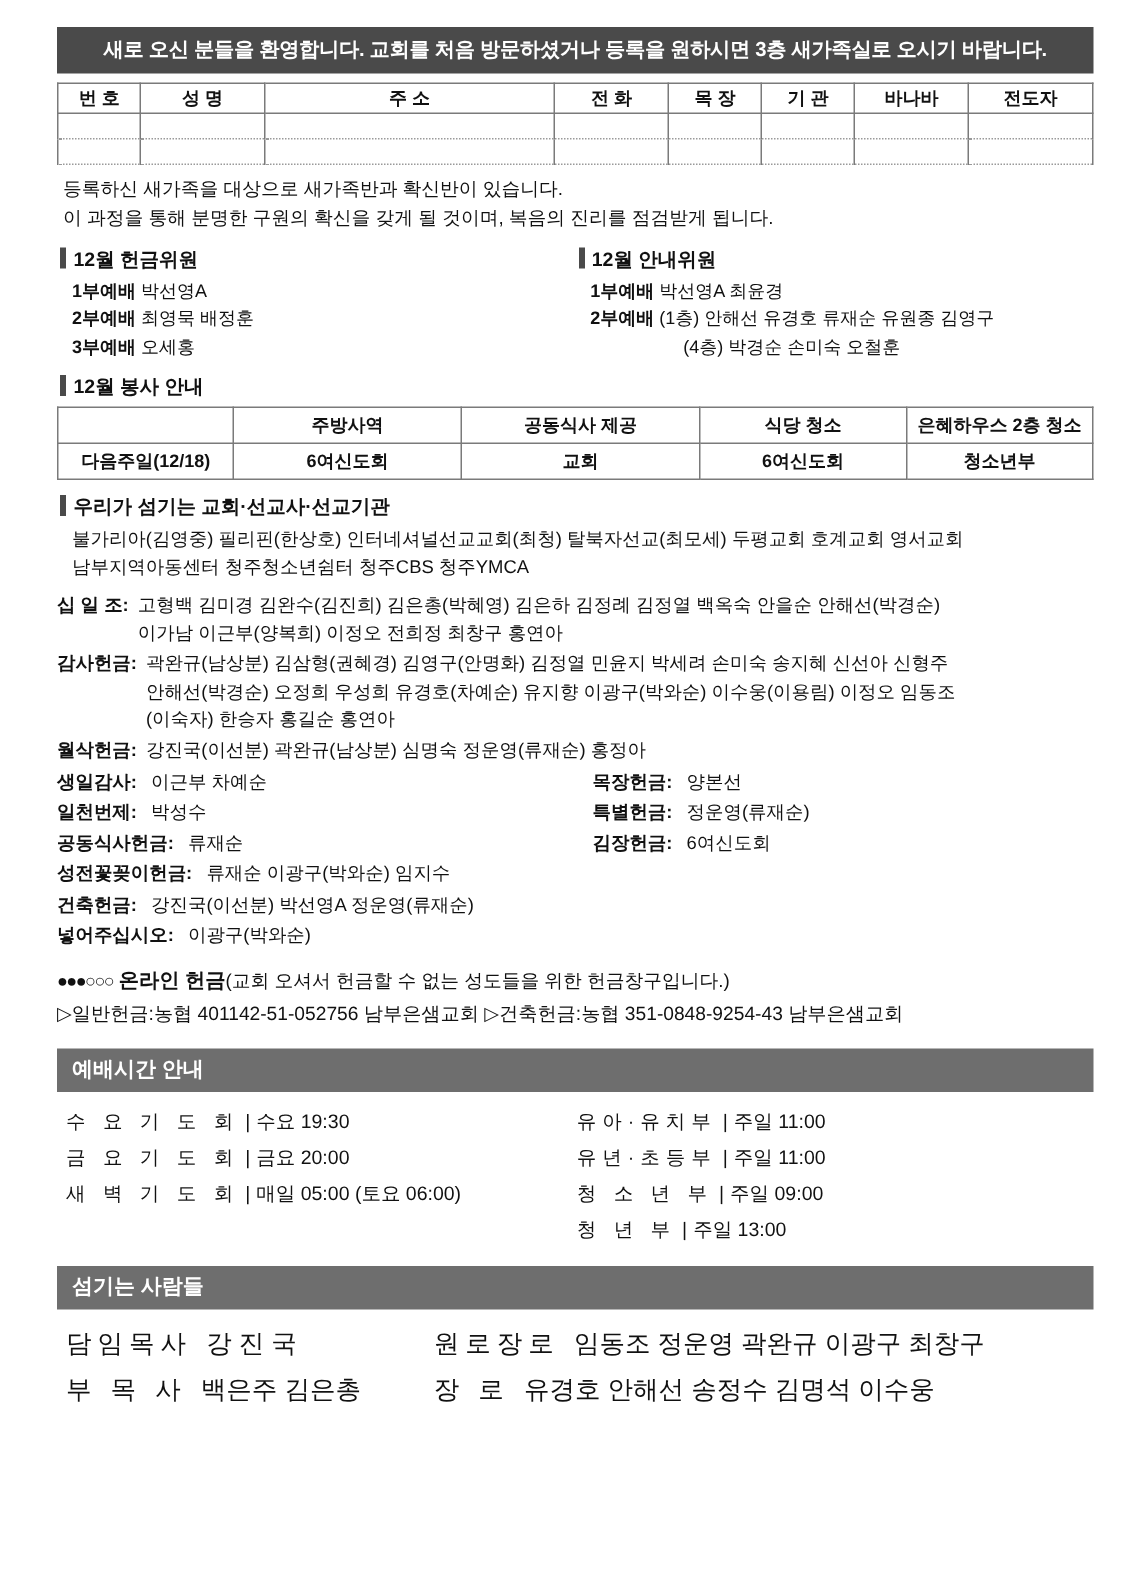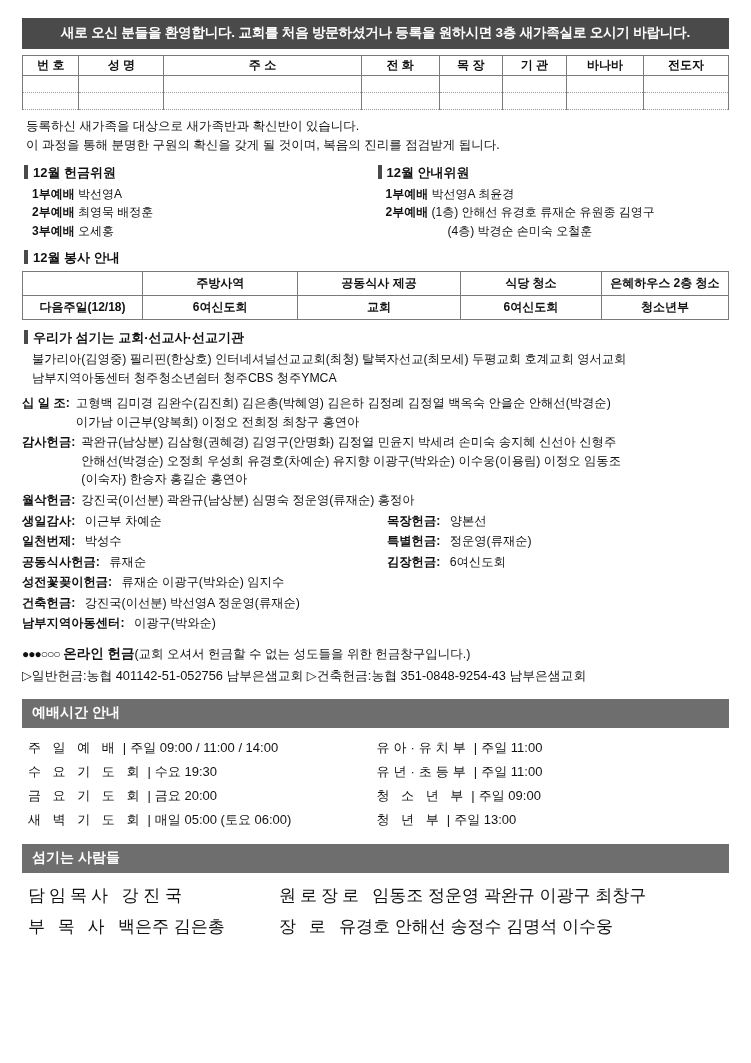--- a/index.html
+++ b/index.html
@@ -9,21 +9,21 @@
   }
   body {
     width: 751px;
     height: 1063px;
     font-family: "Liberation Sans", "DejaVu Sans", sans-serif;
     color: #111;
     font-size: 12.5px;
     position: relative;
     overflow: hidden;
   }
-  .page { padding: 18px 22px 0 22px; }
+  .page { padding: 18px 22px 0 38px; }
 
   
   .welcome-bar {
     background: #4a4a4a;
     color: #ffffff;
     text-align: center;
     font-weight: bold;
     font-size: 13.5px;
     padding: 6px 4px 7px 4px;
     letter-spacing: -0.2px;
@@ -329,40 +329,37 @@
 
     <div class="pair-line">
       <span class="offer-title">성전꽃꽂이헌금:</span>
       <span>류재순 이광구(박와순) 임지수</span>
     </div>
     <div class="pair-line">
       <span class="offer-title">건축헌금:</span>
       <span>강진국(이선분) 박선영A 정운영(류재순)</span>
     </div>
     <div class="pair-line">
-      <span class="offer-title">남부지역아동센터:</span>
+      <span class="offer-title">넣어주십시오:</span>
       <span>이광구(박와순)</span>
     </div>
   </div>
 
   <div class="online">
     <div>
       <span class="dots">●●●○○○</span>
       <b>온라인 헌금</b><span class="sub">(교회 오셔서 헌금할 수 없는 성도들을 위한 헌금창구입니다.)</span>
     </div>
     <div class="acct">▷일반헌금:농협 401142-51-052756 남부은샘교회  ▷건축헌금:농협 351-0848-9254-43 남부은샘교회</div>
   </div>
 
   <div class="grayhead">예배시간 안내</div>
   <div class="sched">
     <div class="half">
       <div>
-        <span class="nm sp2">주 일 예  배</span><span class="bar">|</span><span>주일 09:00 / 11:00 / 14:00</span>
-      </div>
-      <div>
         <span class="nm sp2">수 요 기 도 회</span><span class="bar">|</span><span>수요 19:30</span>
       </div>
       <div>
         <span class="nm sp2">금 요 기 도 회</span><span class="bar">|</span><span>금요 20:00</span>
       </div>
       <div>
         <span class="nm sp2">새 벽 기 도 회</span><span class="bar">|</span><span>매일 05:00 (토요 06:00)</span>
       </div>
     </div>
     <div class="half">

